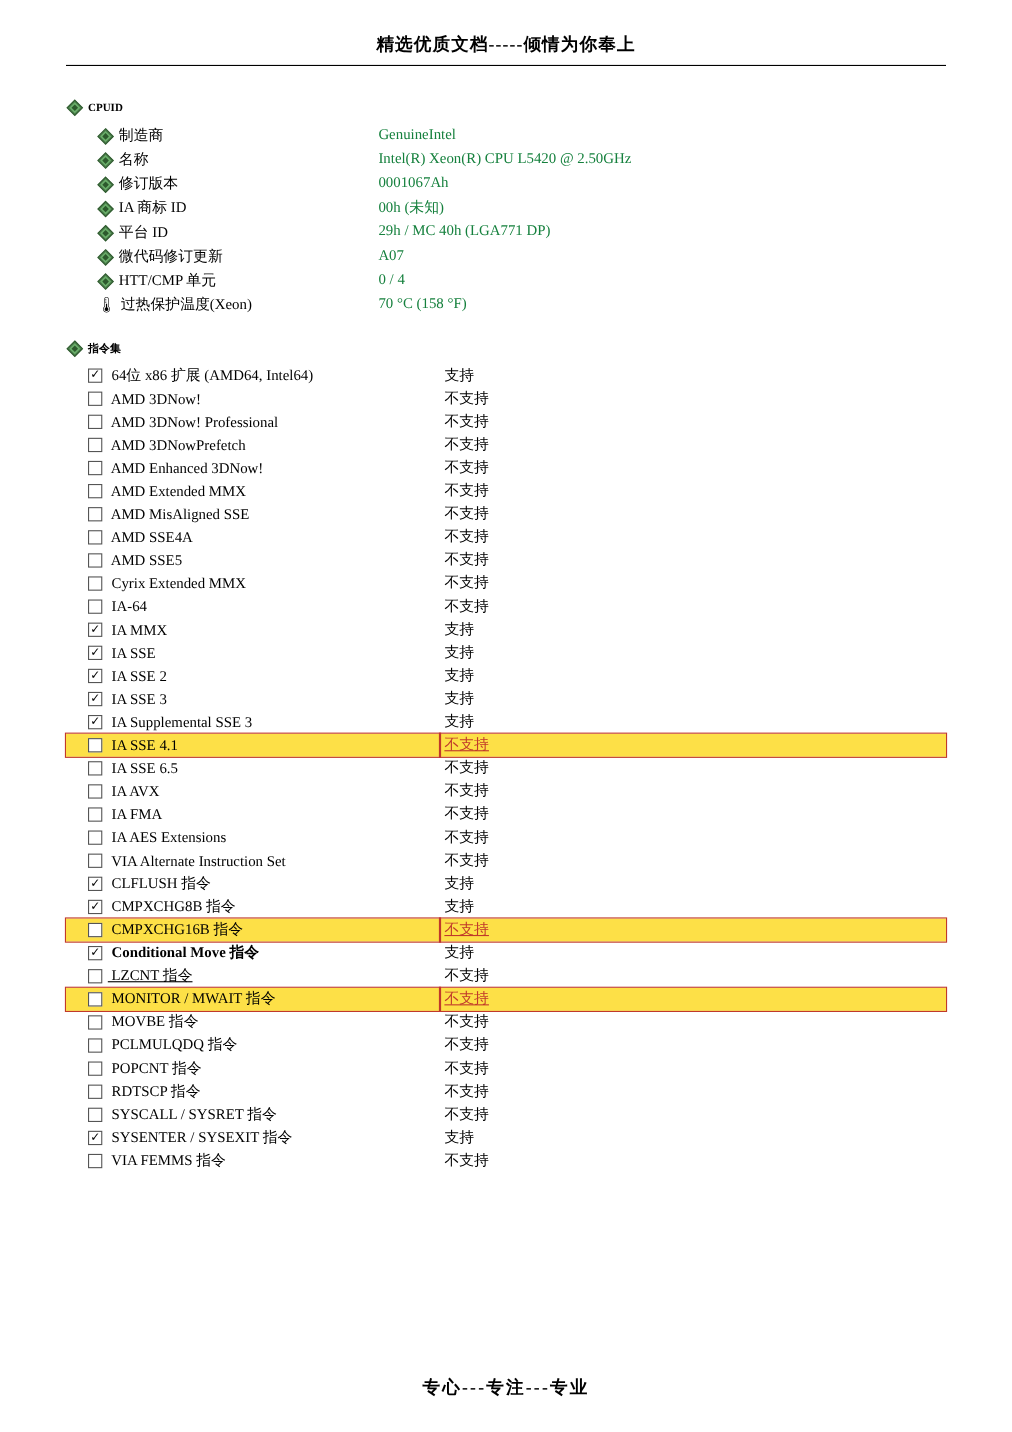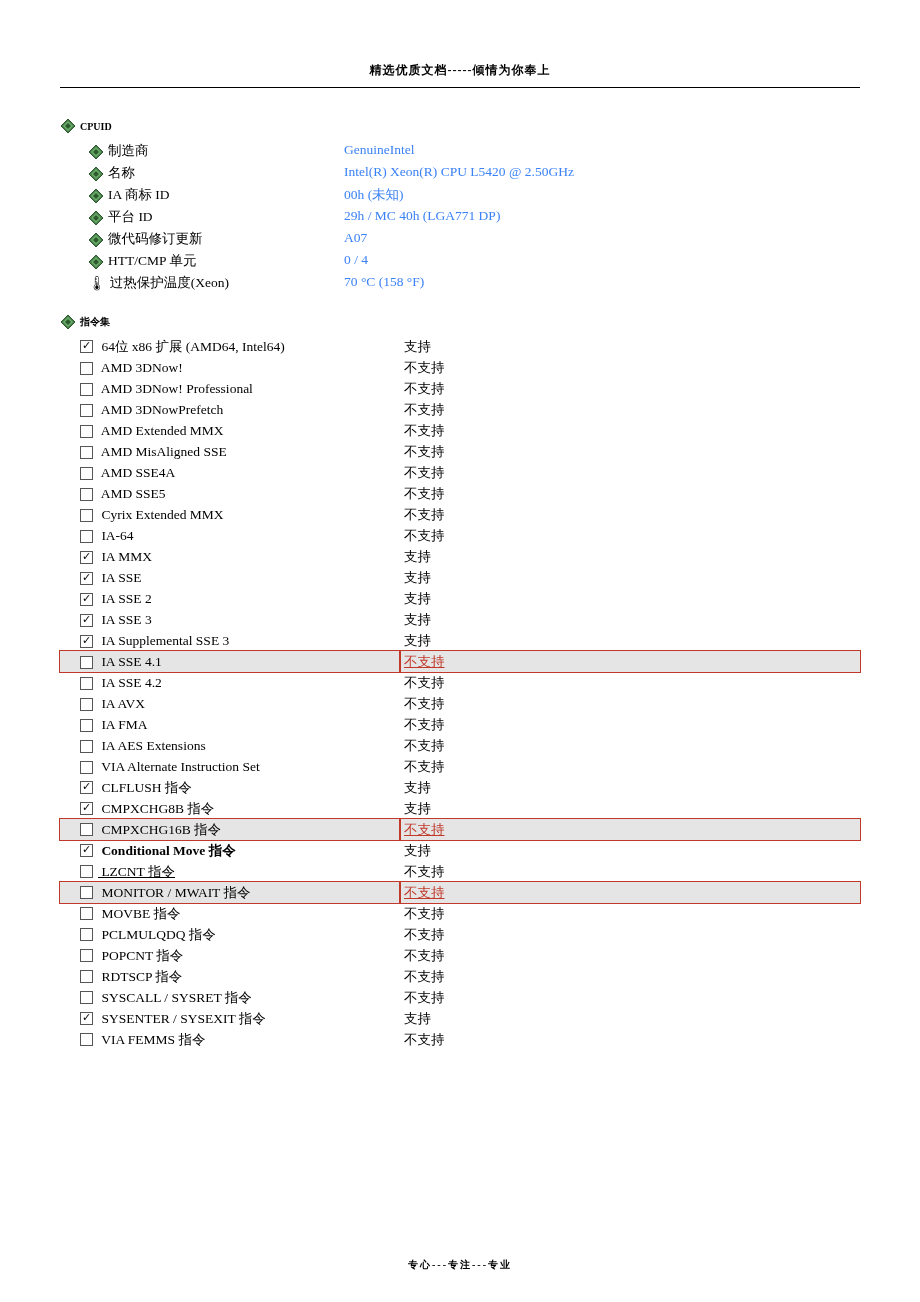--- a/index.html
+++ b/index.html
@@ -18,25 +18,24 @@
     }
     .page-container {
       width: 920px;
       min-height: 1302px;
       padding: 30px 60px;
       display: flex;
       flex-direction: column;
     }
     .page-title {
       text-align: center;
-      font-size: 12px;
+      font-size: 16px;
       font-weight: bold;
       margin-bottom: 8px;
       letter-spacing: 1px;
-      margin-top: 32px;
     }
     .title-divider {
       border: none;
       border-top: 1px solid #000;
       margin-bottom: 20px;
     }
     .section-header {
       display: flex;
       align-items: center;
       margin-bottom: 6px;
@@ -54,21 +53,21 @@
     .info-table tr td {
       padding: 2px 4px;
       vertical-align: top;
       font-size: 13.5px;
     }
     .info-table tr td:first-child {
       width: 280px;
       padding-left: 28px;
     }
     .info-table tr td:last-child {
-      color: #3b82f6;
+      color: #15803d;
     }
     .instruction-table {
       width: 100%;
       border-collapse: collapse;
       margin-bottom: 6px;
     }
     .instruction-table tr td {
       padding: 1.5px 4px;
       font-size: 13.5px;
       vertical-align: middle;
@@ -94,33 +93,33 @@
     }
     .checkbox.checked::after {
       content: '✓';
       position: absolute;
       top: -2px;
       left: 1px;
       font-size: 11px;
       color: #000;
     }
     .highlight-row td {
-      background: #e5e5e5;
+      background: #fde047;
       outline: 1px solid #c0392b;
     }
     .highlight-row td:last-child {
       text-decoration: underline;
       color: #c0392b;
     }
     .status-text {
       font-size: 13.5px;
     }
     .footer-text {
       text-align: center;
-      font-size: 10px;
+      font-size: 16px;
       font-weight: bold;
       margin-top: auto;
       padding-top: 40px;
       letter-spacing: 2px;
     }
     
     .arrow-diamond {
       display: inline-block;
       width: 16px;
       height: 16px;
@@ -168,20 +167,28 @@
       <polygon points="8,3 13,8 8,13 3,8" fill="#6ab06a"></polygon>
       <polygon points="8,5 11,8 8,11 5,8" fill="#2d5a2d"></polygon>
     </svg></span><span>名称</span></td>
           <td>Intel(R) Xeon(R) CPU L5420 @ 2.50GHz</td>
         </tr>
         <tr>
           <td><span><svg width="16" height="16" viewBox="0 0 16 16" style="vertical-align:middle;margin-right:4px;" xmlns="http://www.w3.org/2000/svg">
       <polygon points="8,1 15,8 8,15 1,8" fill="#4a7a4a" stroke="#2d5a2d" stroke-width="1"></polygon>
       <polygon points="8,3 13,8 8,13 3,8" fill="#6ab06a"></polygon>
       <polygon points="8,5 11,8 8,11 5,8" fill="#2d5a2d"></polygon>
+    </svg></span><span>修订版本</span></td>
+          <td>0001067Ah</td>
+        </tr>
+        <tr>
+          <td><span><svg width="16" height="16" viewBox="0 0 16 16" style="vertical-align:middle;margin-right:4px;" xmlns="http://www.w3.org/2000/svg">
+      <polygon points="8,1 15,8 8,15 1,8" fill="#4a7a4a" stroke="#2d5a2d" stroke-width="1"></polygon>
+      <polygon points="8,3 13,8 8,13 3,8" fill="#6ab06a"></polygon>
+      <polygon points="8,5 11,8 8,11 5,8" fill="#2d5a2d"></polygon>
     </svg></span><span>IA 商标 ID</span></td>
           <td>00h (未知)</td>
         </tr>
         <tr>
           <td><span><svg width="16" height="16" viewBox="0 0 16 16" style="vertical-align:middle;margin-right:4px;" xmlns="http://www.w3.org/2000/svg">
       <polygon points="8,1 15,8 8,15 1,8" fill="#4a7a4a" stroke="#2d5a2d" stroke-width="1"></polygon>
       <polygon points="8,3 13,8 8,13 3,8" fill="#6ab06a"></polygon>
       <polygon points="8,5 11,8 8,11 5,8" fill="#2d5a2d"></polygon>
     </svg></span><span>平台 ID</span></td>
           <td>29h / MC 40h  (LGA771 DP)</td>
@@ -232,20 +239,24 @@
         </tr>
         <tr>
           <td><span class="checkbox"></span><span style="vertical-align: middle;"> AMD 3DNow! Professional</span></td>
           <td class="status-text">不支持</td>
         </tr>
         <tr>
           <td><span class="checkbox"></span><span style="vertical-align: middle;"> AMD 3DNowPrefetch</span></td>
           <td class="status-text">不支持</td>
         </tr>
         <tr>
+          <td><span class="checkbox"></span><span style="vertical-align: middle;"> AMD Enhanced 3DNow!</span></td>
+          <td class="status-text">不支持</td>
+        </tr>
+        <tr>
           <td><span class="checkbox"></span><span style="vertical-align: middle;"> AMD Extended MMX</span></td>
           <td class="status-text">不支持</td>
         </tr>
         <tr>
           <td><span class="checkbox"></span><span style="vertical-align: middle;"> AMD MisAligned SSE</span></td>
           <td class="status-text">不支持</td>
         </tr>
         <tr>
           <td><span class="checkbox"></span><span style="vertical-align: middle;"> AMD SSE4A</span></td>
           <td class="status-text">不支持</td>
@@ -280,21 +291,21 @@
         </tr>
         <tr>
           <td><span class="checkbox checked"></span><span style="vertical-align: middle;"> IA Supplemental SSE 3</span></td>
           <td class="status-text">支持</td>
         </tr>
         <tr class="highlight-row">
           <td><span class="checkbox"></span><span style="vertical-align: middle;"> IA SSE 4.1</span></td>
           <td class="status-text">不支持</td>
         </tr>
         <tr>
-          <td><span class="checkbox"></span><span style="vertical-align: middle;"> IA SSE 4.2</span></td>
+          <td><span class="checkbox"></span><span style="vertical-align: middle;"> IA SSE 6.5</span></td>
           <td class="status-text">不支持</td>
         </tr>
         <tr>
           <td><span class="checkbox"></span><span style="vertical-align: middle;"> IA AVX</span></td>
           <td class="status-text">不支持</td>
         </tr>
         <tr>
           <td><span class="checkbox"></span><span style="vertical-align: middle;"> IA FMA</span></td>
           <td class="status-text">不支持</td>
         </tr>

